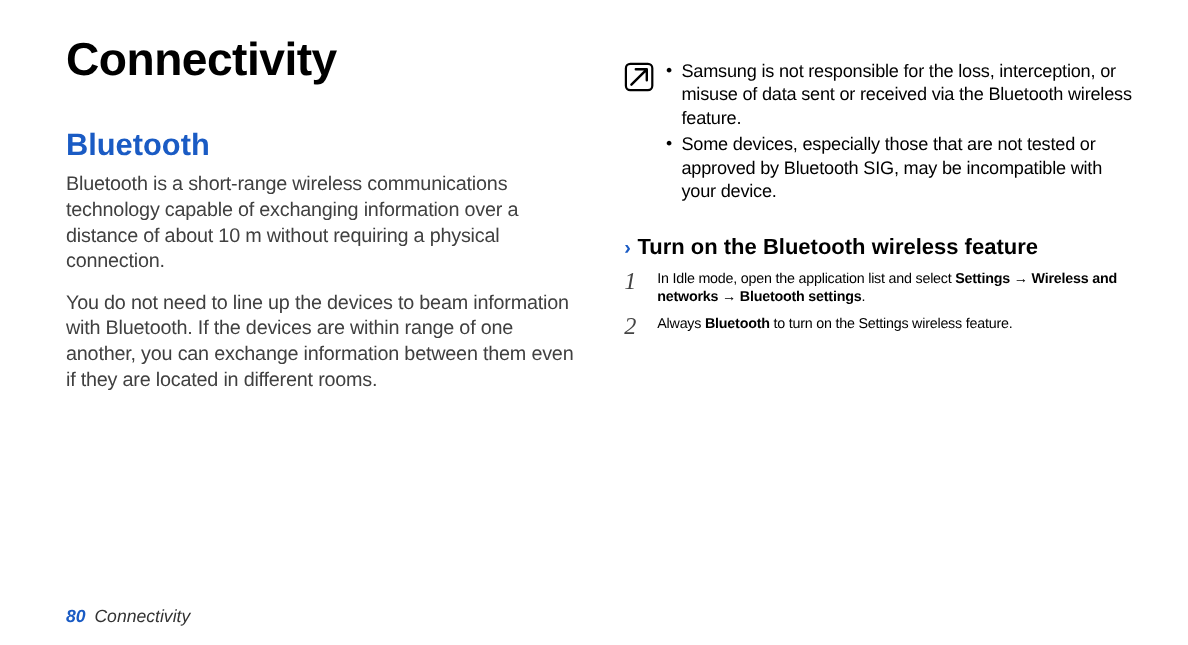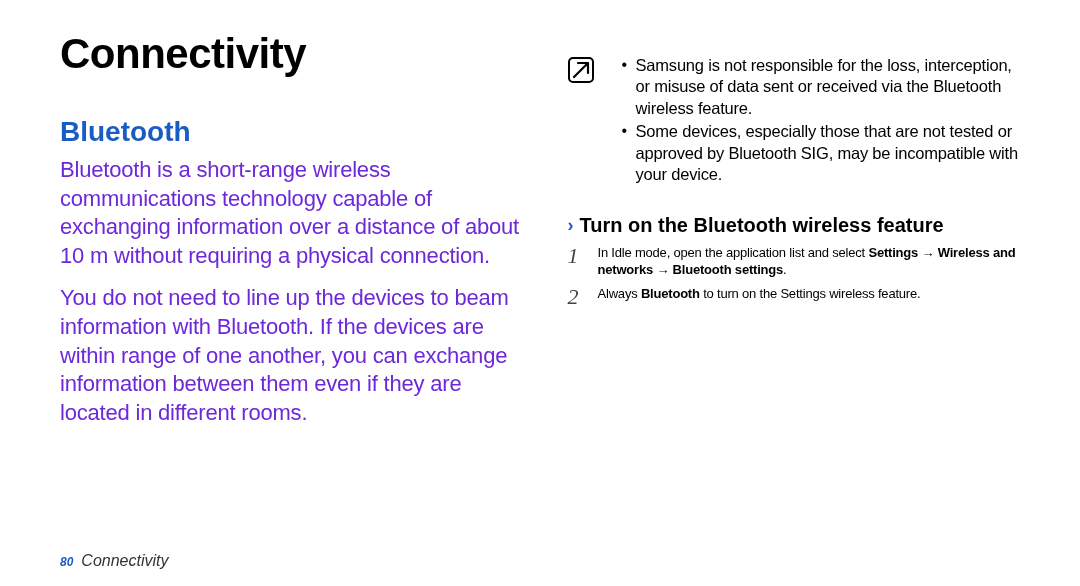--- a/index.html
+++ b/index.html
@@ -36,29 +36,29 @@
       margin-bottom: 38px;
       letter-spacing: -0.5px;
     }
     h2.section-title {
       font-size: 28px;
       font-weight: 700;
       color: #1a5bc4;
       margin-bottom: 8px;
     }
     p.body {
-      font-size: 22px;
+      font-size: 18px;
       line-height: 1.3;
-      color: #6d28d9;
+      color: #404040;
       margin-bottom: 14px;
       letter-spacing: -0.2px;
     }
     .note-box {
       display: flex;
-      gap: 28px;
+      gap: 12px;
       margin-bottom: 26px;
     }
     .note-icon {
       flex-shrink: 0;
       width: 26px;
       height: 26px;
       border: 2px solid #000;
       border-radius: 5px;
       display: flex;
       align-items: center;
@@ -132,21 +132,21 @@
     .footer {
       position: absolute;
       bottom: 16px;
       left: 60px;
       display: flex;
       align-items: baseline;
       gap: 8px;
     }
     .page-num {
       font-style: italic;
-      font-size: 12px;
+      font-size: 16px;
       font-weight: 700;
       color: #1a5bc4;
     }
     .chapter-name {
       font-style: italic;
       font-size: 16px;
       color: #333;
     }
   </style>
 </head>

